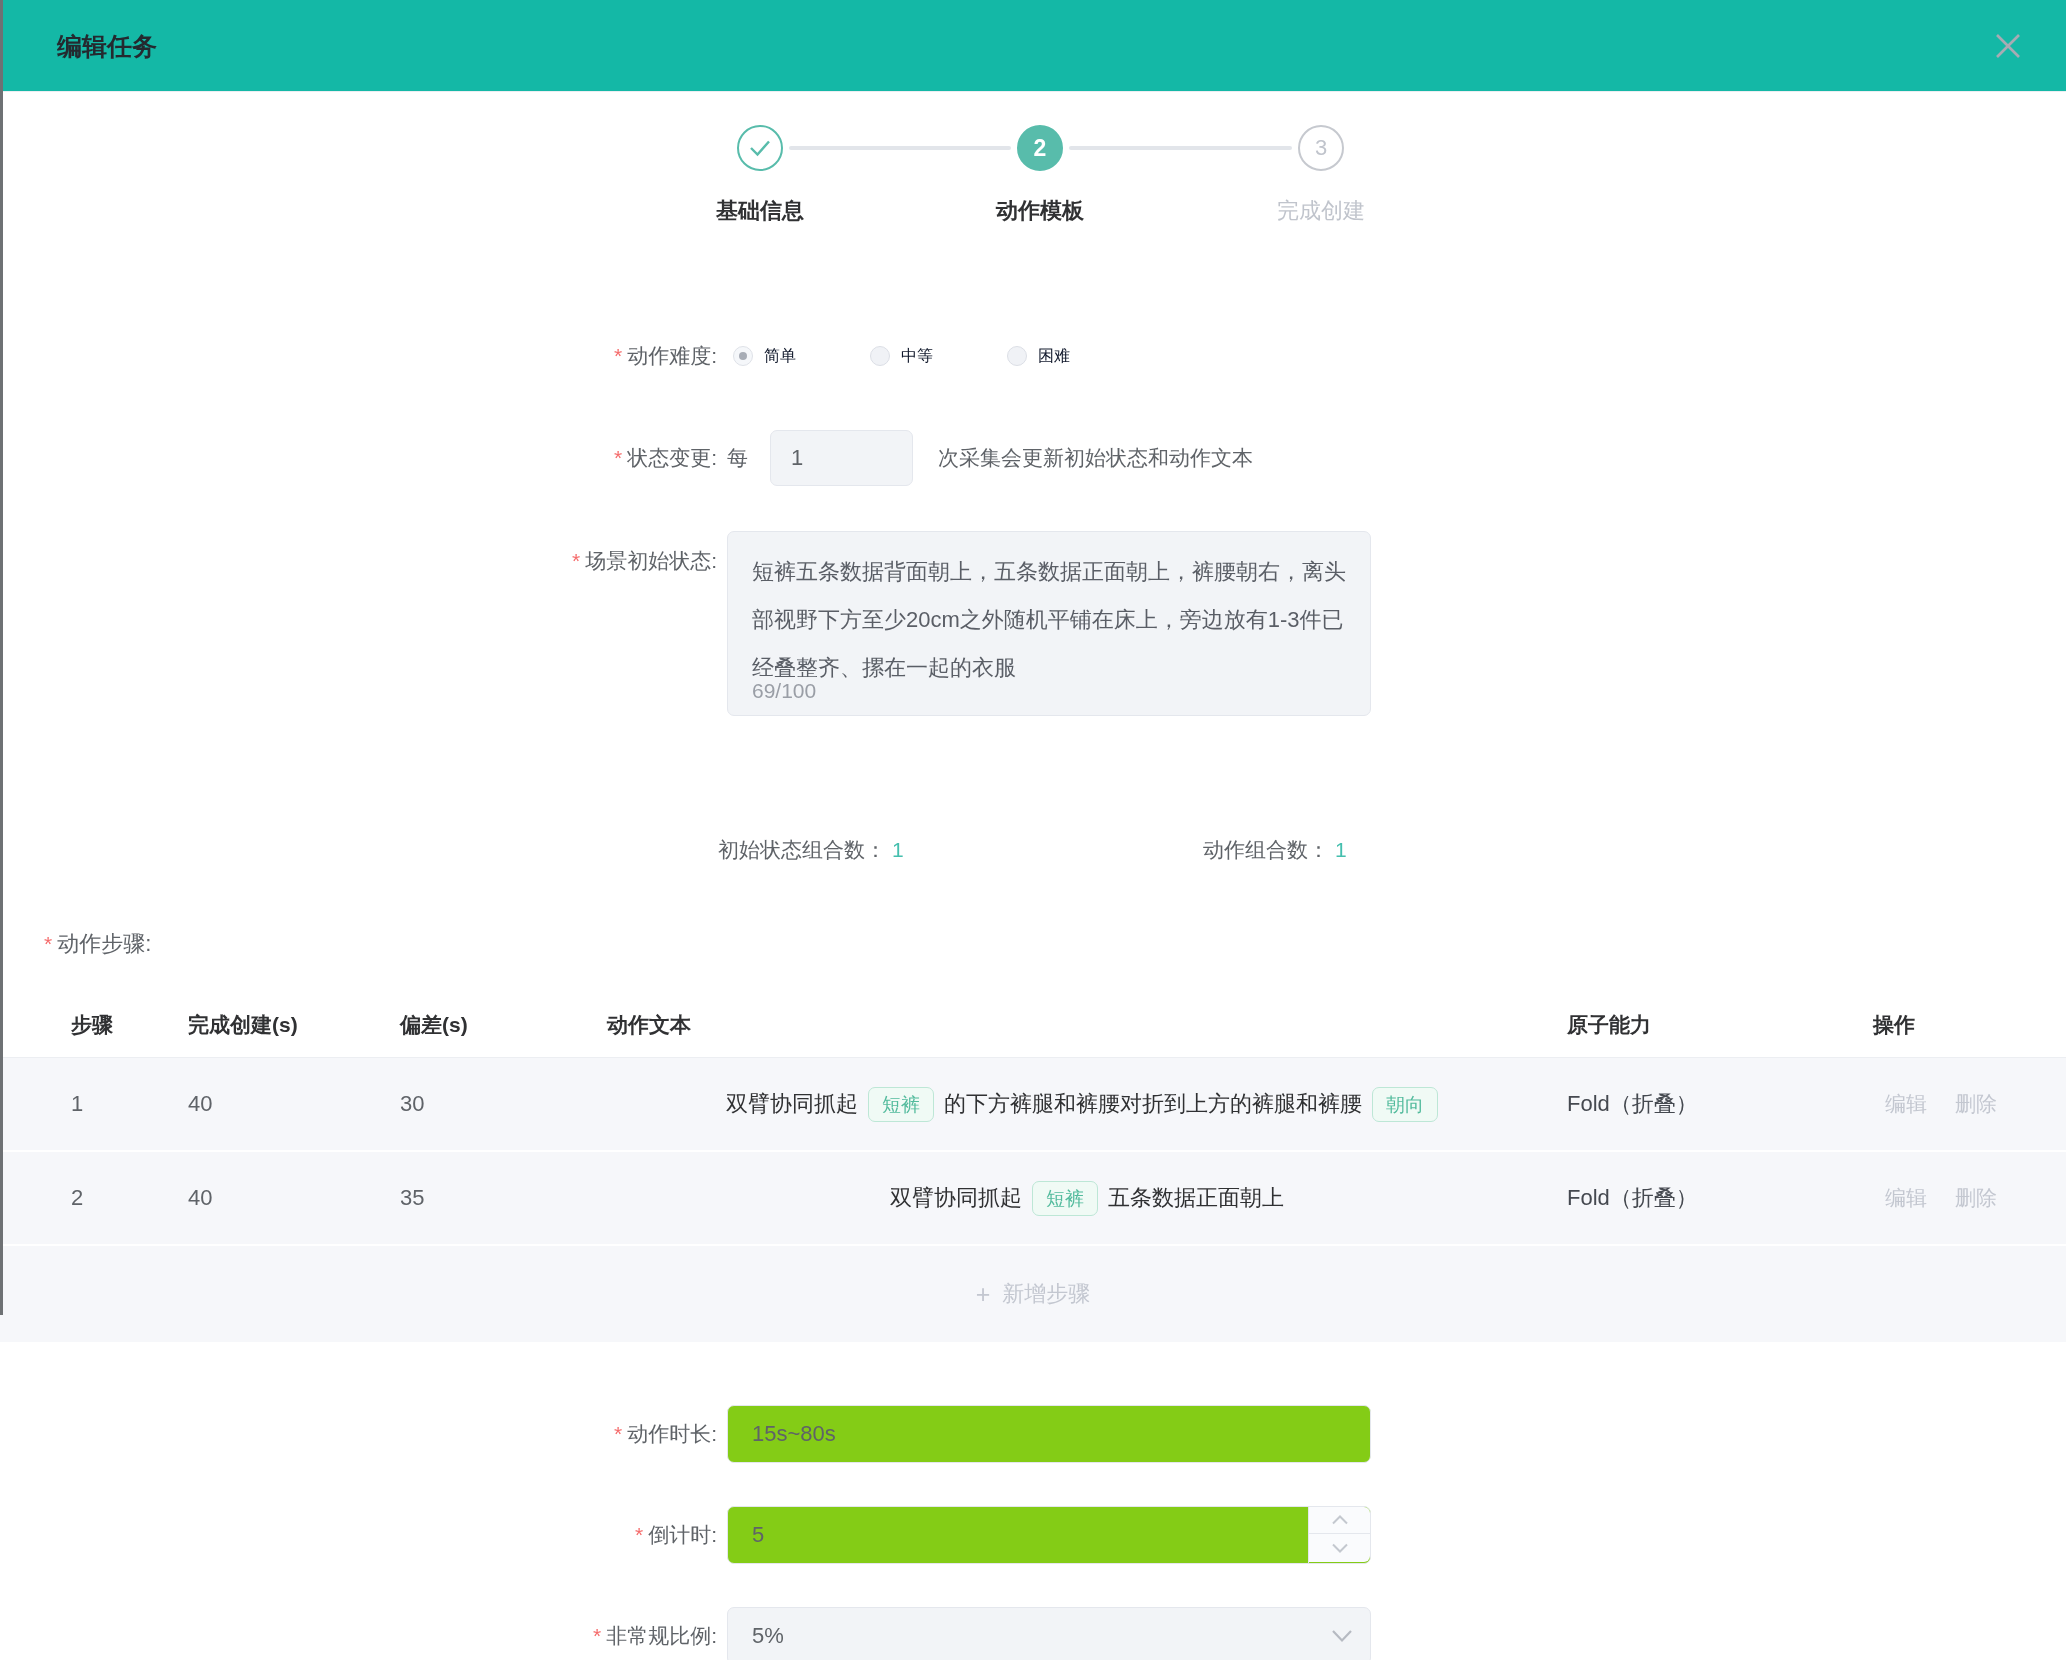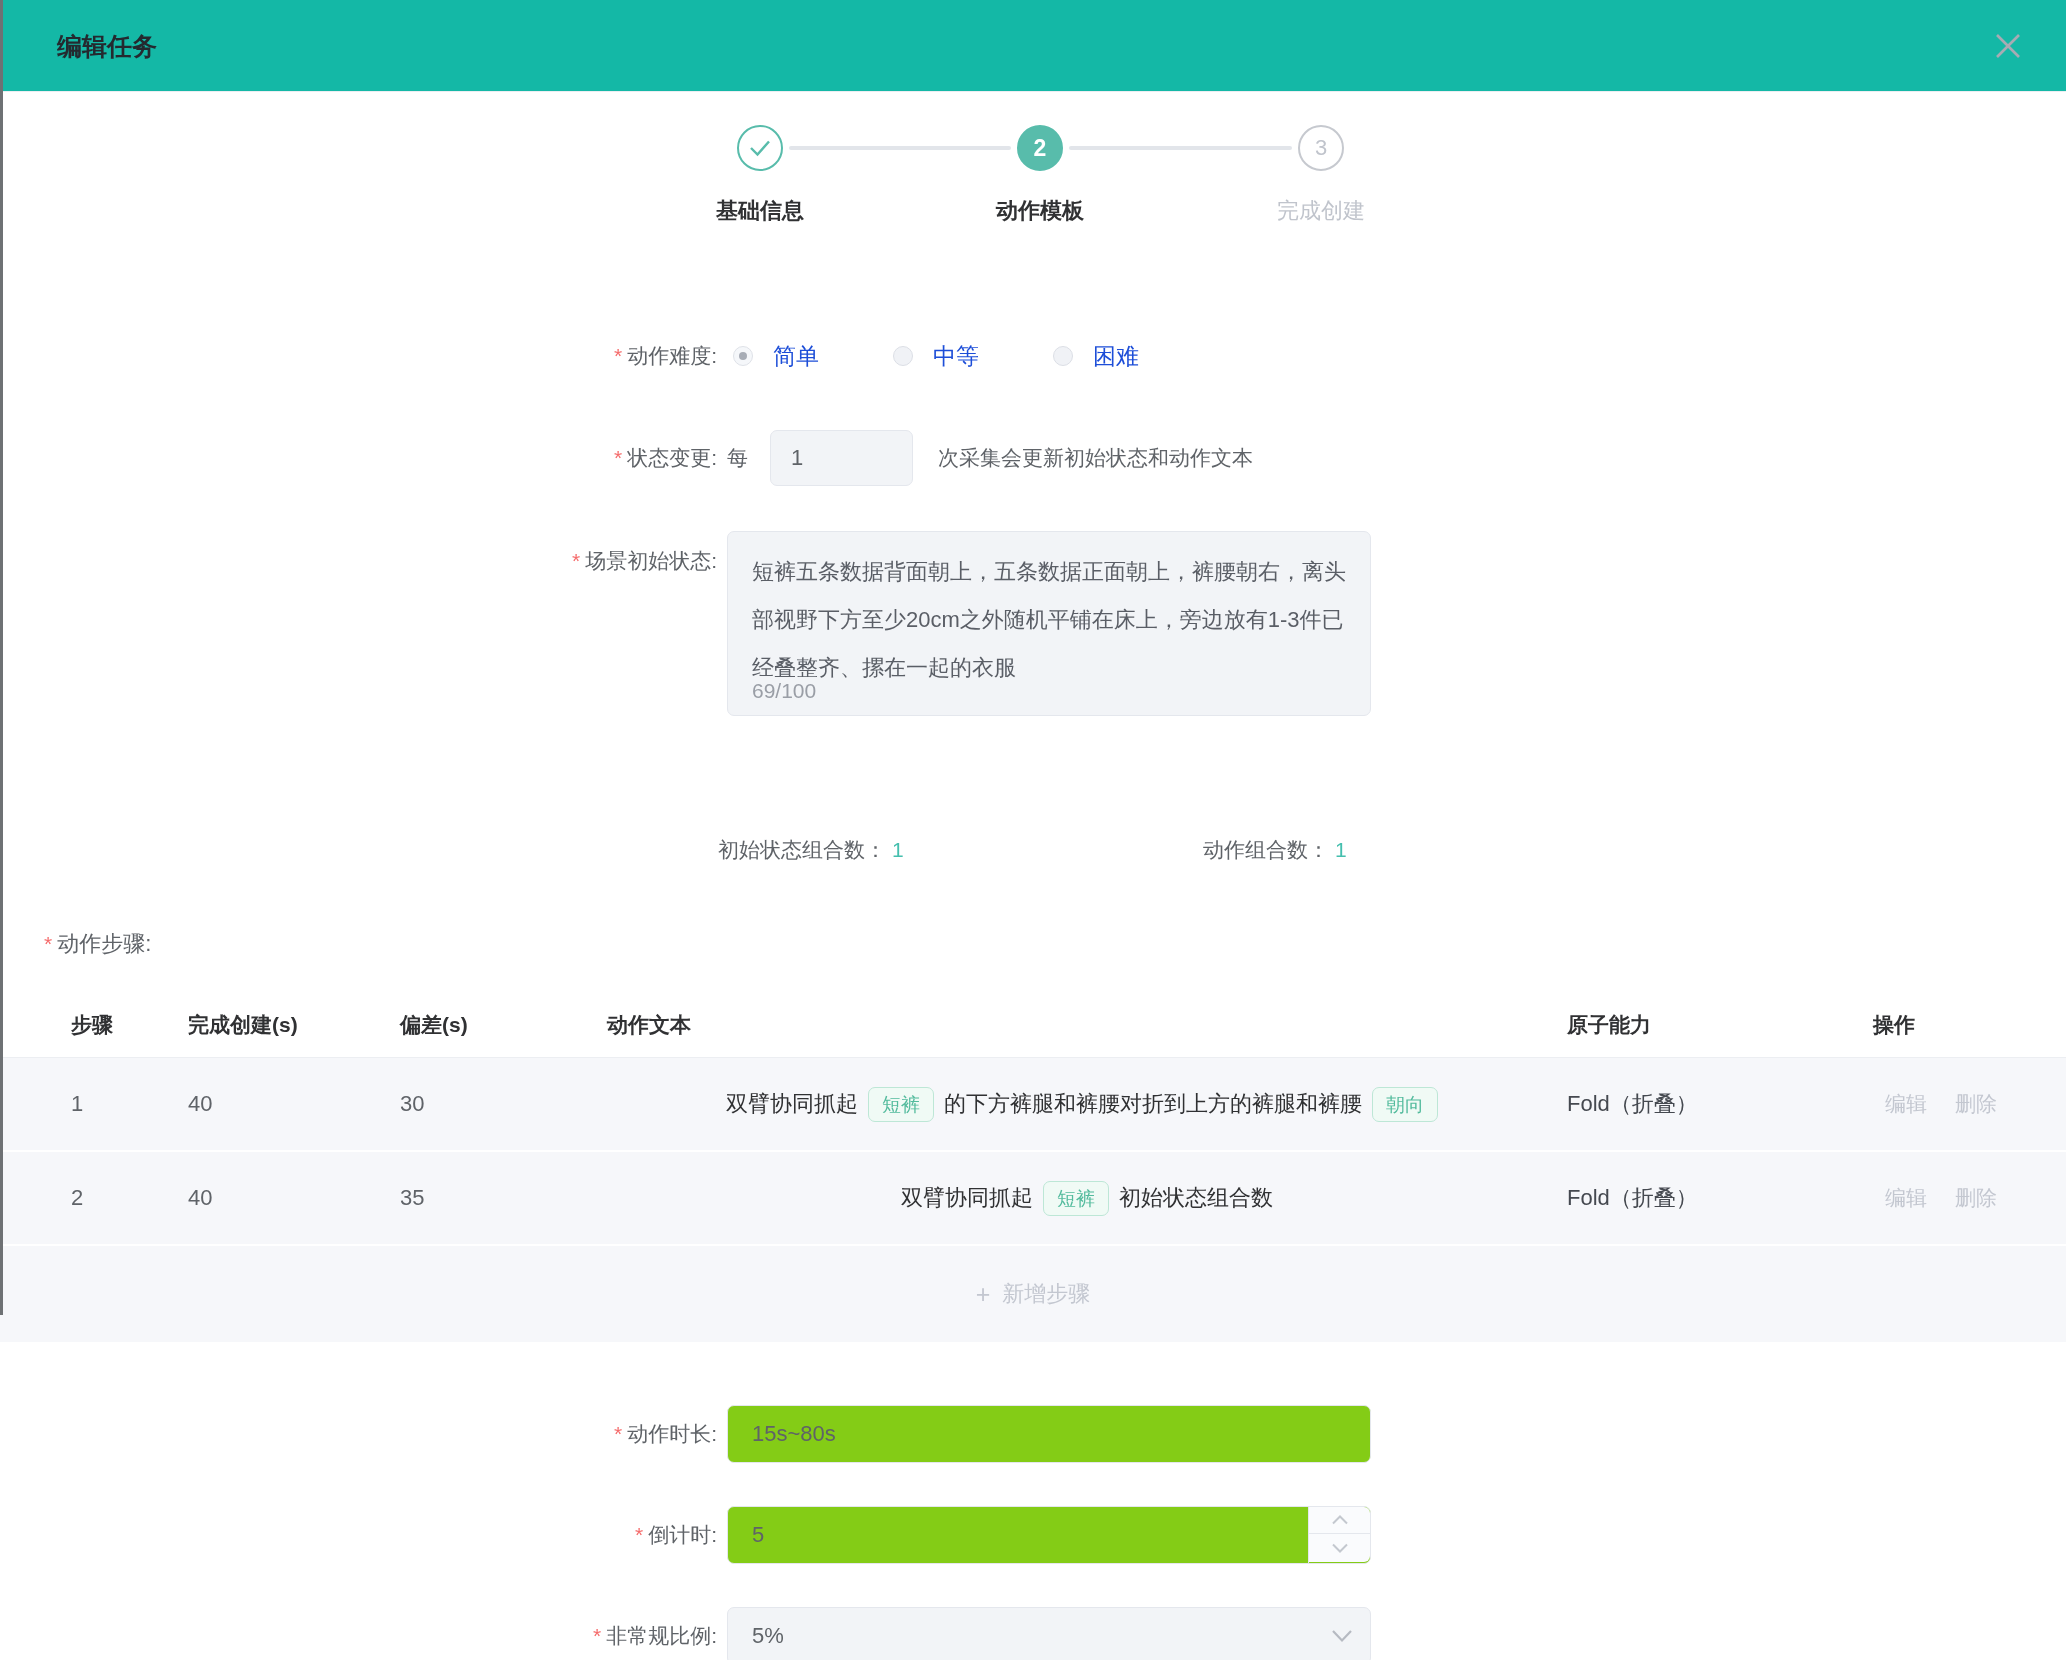--- a/index.html
+++ b/index.html
@@ -34,21 +34,21 @@
   .req { color:#f56c6c; margin-right:5px; font-size:21px; }
 
   
   .row-difficulty { top:328px; height:56px; }
   .row-difficulty .f-label { line-height:56px; }
   .radio-group { position:absolute; left:733px; top:0; height:56px; display:flex; align-items:center; gap:74px; }
   .radio-item { display:flex; align-items:center; cursor:default; }
   .radio-circle { width:20px; height:20px; border-radius:50%; background:#f0f2f6; border:1px solid #dcdfe6; position:relative; }
   .radio-circle.checked { background:#f5f7fa; border-color:#dfe2e8; }
   .radio-circle.checked::after { content:""; position:absolute; left:5px; top:5px; width:8px; height:8px; border-radius:50%; background:#a8adb6; }
-  .radio-text { margin-left:20px; font-size:23px; color:#1d4ed8; }
+  .radio-text { margin-left:11px; font-size:16px; color:#0f172a; }
 
   
   .row-state { top:430px; height:56px; }
   .row-state .f-label { line-height:56px; }
   .state-prefix { position:absolute; left:727px; top:0; line-height:56px; font-size:21px; color:#5f6368; }
   .state-input { position:absolute; left:770px; top:0; width:143px; height:56px; background:#f2f4f7; border:1px solid #e4e7ed; border-radius:7px; font-size:22px; color:#5f6368; padding-left:20px; font-family:inherit; }
   .state-suffix { position:absolute; left:938px; top:0; line-height:56px; font-size:21px; color:#5f6368; }
 
   
   .row-scene { top:531px; height:261px; }
@@ -204,21 +204,21 @@
     </div>
   </div>
 
   <div class="t-grid t-row">
     <div>2</div>
     <div>40</div>
     <div>35</div>
     <div class="t-cell-text">
       <span>双臂协同抓起</span>
       <span class="tag">短裤</span>
-      <span>初始状态组合数</span>
+      <span>五条数据正面朝上</span>
     </div>
     <div class="cap-text">Fold（折叠）</div>
     <div class="ops-cell">
       <button class="link-btn">编辑</button>
       <button class="link-btn">删除</button>
     </div>
   </div>
 
   <div class="add-row">
     <span class="plus">+</span>

